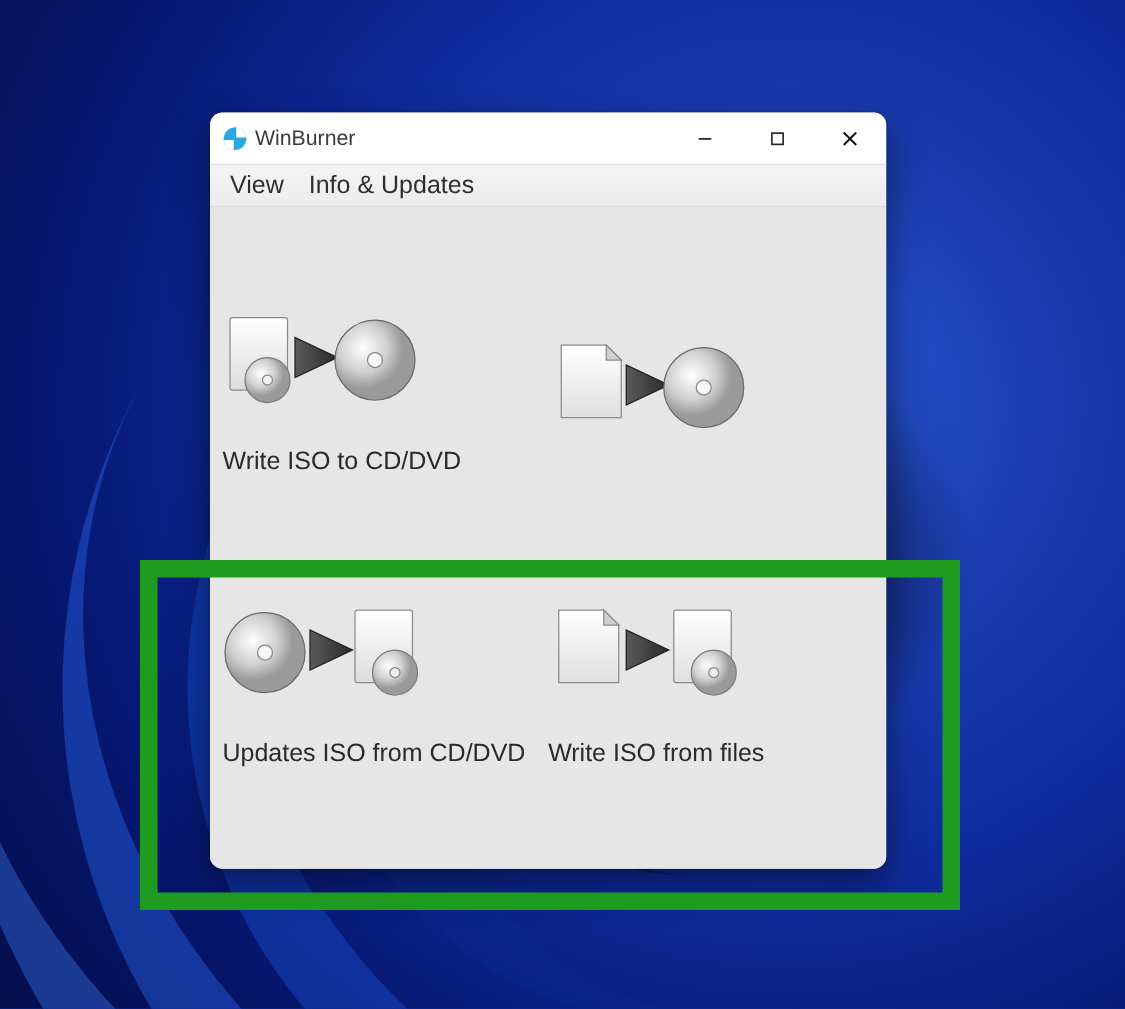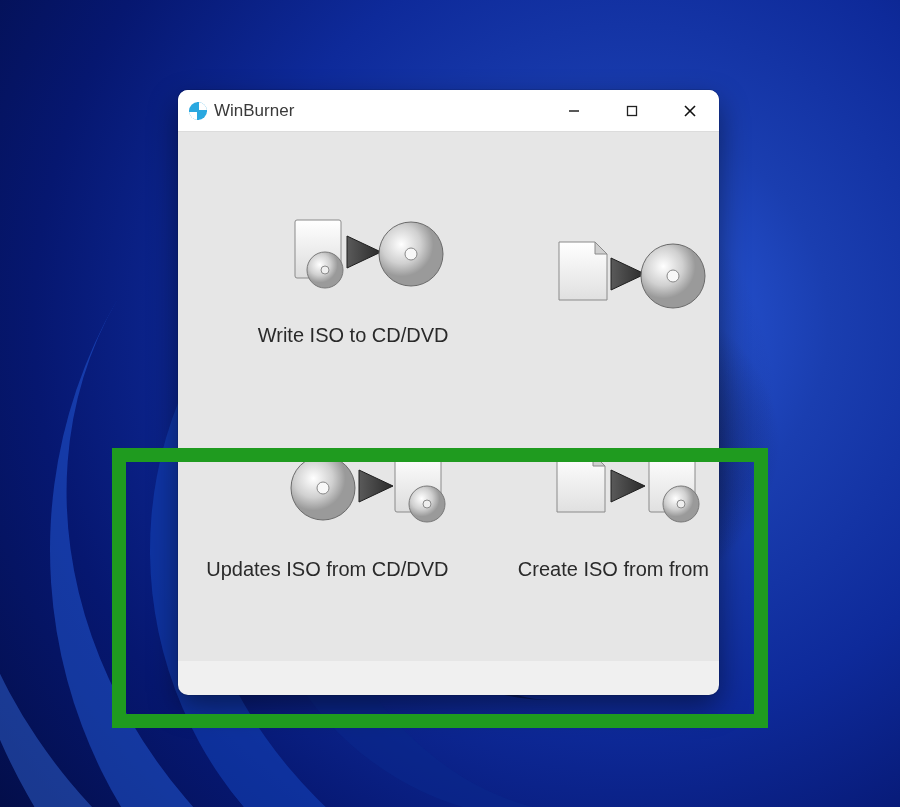--- a/index.html
+++ b/index.html
@@ -27,21 +27,21 @@
     }
     .s1 { top:-200px; left:-200px; width:1400px; height:1400px; border-width:0 0 120px 0; border-bottom-color: rgba(80,140,255,0.35); transform: rotate(-15deg); }
     .s2 { top:-100px; left:-50px; width:1200px; height:1200px; border-width:0 0 90px 0; border-bottom-color: rgba(60,120,240,0.4); transform: rotate(10deg); }
     .s3 { top:50px; left:50px; width:1000px; height:1000px; border-width:0 0 70px 0; border-bottom-color: rgba(40,100,230,0.45); transform: rotate(30deg); }
     .s4 { top:150px; left:150px; width:800px; height:800px; border-width:0 0 60px 0; border-bottom-color: rgba(20,70,190,0.55); transform: rotate(50deg); }
     .s5 { top:220px; left:250px; width:600px; height:600px; border-width:0 0 60px 0; border-bottom-color: rgba(10,40,140,0.6); transform: rotate(70deg); }
     .s6 { top:280px; left:340px; width:420px; height:420px; border-width:0 0 60px 0; border-bottom-color: rgba(5,20,80,0.7); transform: rotate(90deg); }
 
     .window {
       position: absolute;
-      left: 178px;
+      left: 168px;
       top: 90px;
       width: 541px;
       height: 605px;
       background: #f0f0f0;
       border-radius: 10px;
       box-shadow: 0 12px 30px rgba(0,0,0,0.45), 0 0 0 1px rgba(0,0,0,0.1);
       overflow: hidden;
     }
     .titlebar {
       height: 42px;
@@ -97,21 +97,21 @@
     .grid {
       display: grid;
       grid-template-columns: 1fr 1fr;
       grid-template-rows: 1fr 1fr;
       height: 100%;
       padding: 30px 10px 30px 10px;
     }
     .action {
       display: flex;
       flex-direction: column;
-      align-items: flex-end;
+      align-items: flex-start;
       justify-content: center;
       gap: 22px;
       cursor: pointer;
     }
     .action-label {
       font-size: 20px;
       color: #2a2a2a;
       text-align: center;
     }
     .icon-slot {
@@ -170,20 +170,24 @@
       </div>
       <div class="win-btn">
         <svg width="16" height="16">
             <line x1="3" y1="3" x2="13" y2="13" stroke="#111" stroke-width="1.6"></line>
             <line x1="13" y1="3" x2="3" y2="13" stroke="#111" stroke-width="1.6"></line>
           </svg>
       </div>
     </div>
   </div>
 
+  <div class="menubar">
+    <div class="menu-item">View</div>
+    <div class="menu-item">Info &amp; Updates</div>
+  </div>
 
   <div class="client">
     <div class="grid">
 
       <div class="action">
         <div class="icon-slot">
           <svg width="160" height="90" viewBox="0 0 160 90">
             <defs>
               <radialGradient id="discG1" cx="0.35" cy="0.35">
                 <stop offset="0%" stop-color="#ffffff"></stop>
@@ -288,20 +292,20 @@
             <path d="M44 8 l12 12 h-12 z" fill="#cfcfcf" stroke="#8a8a8a"></path>
 
             <polygon points="62,24 62,56 96,40" fill="url(#arrG1)" stroke="#1e1e1e"></polygon>
 
             <rect x="100" y="8" width="46" height="58" rx="2" fill="url(#pageG4)" stroke="#8a8a8a"></rect>
 
             <circle cx="132" cy="58" r="18" fill="url(#discG4)" stroke="#7a7a7a"></circle>
             <circle cx="132" cy="58" r="4" fill="#efefef" stroke="#8a8a8a"></circle>
           </svg>
         </div>
-        <div class="action-label">Create ISO from from</div>
+        <div class="action-label">Write ISO from files</div>
       </div>
 
     </div>
   </div>
 </div>
 
 <div class="highlight-box"></div>
 
 </body></html>

